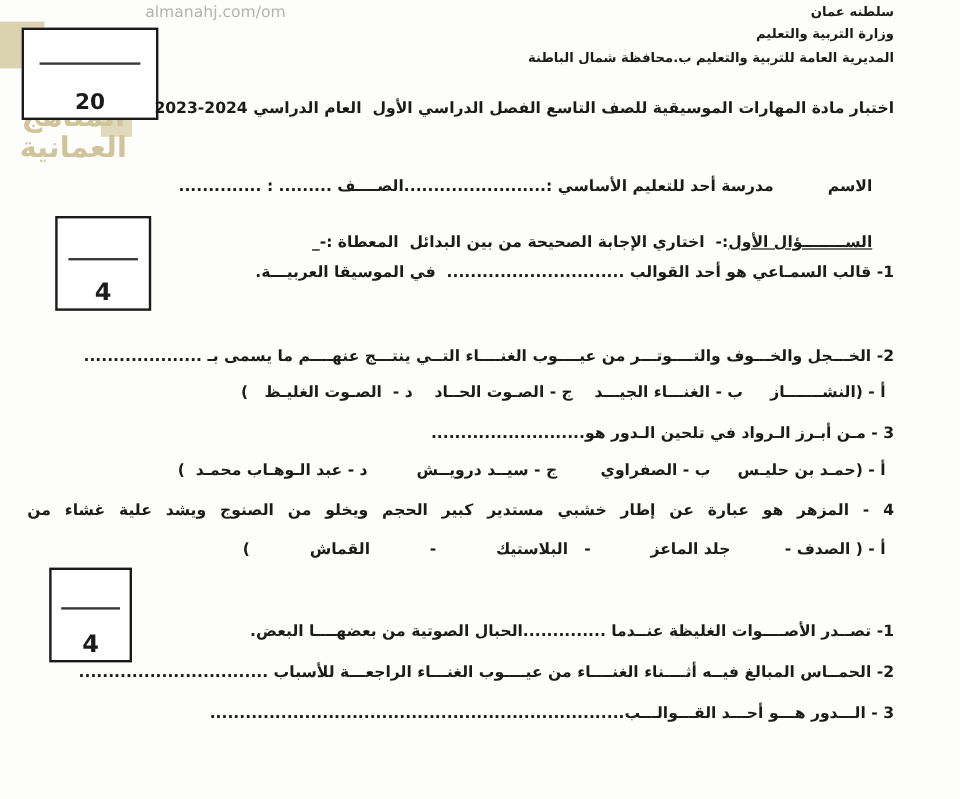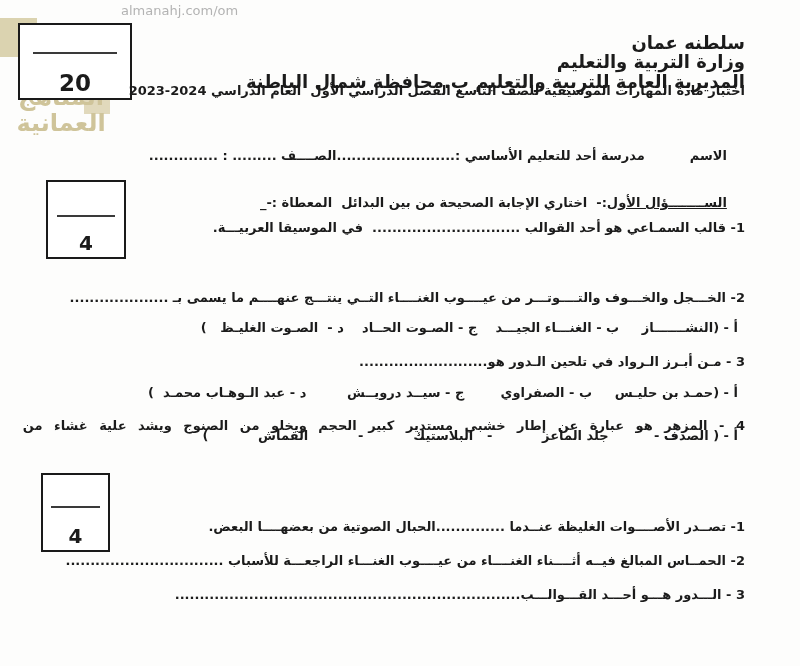--- a/index.html
+++ b/index.html
@@ -1,42 +1,42 @@
 <!DOCTYPE html>
 <html lang="ar"><head>
 <meta charset="utf-8">
 <style>
   html,body{margin:0;padding:0;background:#ffffff;}
   .page{
     position:relative;width:800px;height:666px;background:#fdfdfc;overflow:hidden;
     font-family:"DejaVu Sans",sans-serif;font-weight:bold;color:#1b1b1b;direction:rtl;
   }
   .line{position:absolute;right:55px;white-space:pre;font-size:13px;z-index:3;}
-  .hdr{font-size:18px;margin-top:29px;}
+  .hdr{font-size:11px;}
   .title{font-size:13px;}
   .choices{right:62px;}
   .u{text-decoration:underline;}
   .gap45{display:inline-block;width:45px;}
   
   .wm-url{position:absolute;left:73px;top:3px;direction:ltr;font-size:13px;font-weight:normal;color:#b3b3b3;z-index:1;margin-left:48px;}
   .wm-sq1{position:absolute;left:0px;top:18px;width:37px;height:39px;background:#d5cba2;opacity:.85;z-index:1;}
   .wm-sq2{position:absolute;left:84px;top:88px;width:26px;height:26px;background:#d9d0ab;opacity:.8;z-index:1;}
   .wm-small{position:absolute;left:55px;top:24px;font-size:13px;color:#cfc49a;z-index:1;}
   .wm-big{position:absolute;left:0px;top:84px;width:122px;font-size:24px;line-height:26px;color:#cfc49a;text-align:center;z-index:1;}
   
   .score-box{position:absolute;border:2px solid #1a1a1a;background:#ffffff;z-index:2;}
   .box20{left:18px;top:23px;width:110px;height:73px;}
   .box4a{left:46px;top:180px;width:76px;height:75px;}
   .box4b{left:41px;top:473px;width:65px;height:75px;}
   .score-line{position:absolute;left:12%;right:12%;border-top:2.5px solid #3a3a3a;}
   .box20 .score-line{top:27px;}
   .box4a .score-line{top:33px;}
   .box4b .score-line{top:31px;}
   .score-num{position:absolute;bottom:2px;width:100%;text-align:center;font-size:20px;}
-  .box20 .score-num{font-size:23px;}
+  .box20 .score-num{font-size:18px;}
 </style>
 </head>
 <body>
 
 <div class="page">
 
   <div class="wm-url">almanahj.com/om</div>
   <div class="wm-sq1"></div>
   <div class="wm-sq2"></div>
   <div class="wm-small">موقع</div>
@@ -67,21 +67,21 @@
 
   <div class="line" style="top:220px">1- قالب السمـاعي هو أحد القوالب ..............................  في الموسيقا العربيـــة.</div>
 
   <div class="line" style="top:290px">2- الخـــجل والخـــوف والتــــوتـــر من عيــــوب الغنــــاء التــي ينتـــج عنهــــم ما يسمى بـ ....................</div>
   <div class="line choices" style="top:320px">أ - (النشـــــــاز     ب - الغنـــاء الجيـــد    ج - الصـوت الحــاد    د -  الصـوت الغليـظ   )</div>
 
   <div class="line" style="top:354px">3 - مـن أبـرز الـرواد في تلحين الـدور هو..........................</div>
   <div class="line choices" style="top:385px">أ - (حمـد بن حليـس     ب - الصفراوي        ج - سيــد درويــش         د - عبد الـوهـاب محمـد  )</div>
 
   <div class="line" style="top:418px;word-spacing:7px">4 - المزهر هو عبارة عن إطار خشبي مستدير كبير الحجم ويخلو من الصنوج ويشد علية غشاء من</div>
-  <div class="line choices" style="top:428px">أ - ( الصدف -          جلد الماعز           -   البلاستيك           -           القماش           )</div>
+  <div class="line choices" style="top:451px">أ - ( الصدف -          جلد الماعز           -   البلاستيك           -           القماش           )</div>
 
   <div class="score-box box4b">
     <div class="score-line"></div>
     <div class="score-num">4</div>
   </div>
 
 
   <div class="line" style="top:519px">1- تصــدر الأصــــوات الغليظة عنــدما ..............الحبال الصوتية من بعضهــــا البعض.</div>
   <div class="line" style="top:553px">2- الحمــاس المبالغ فيــه أثــــناء الغنــــاء من عيــــوب الغنـــاء الراجعـــة للأسباب ................................</div>
   <div class="line" style="top:587px">3 - الـــدور هـــو أحـــد القـــوالـــب......................................................................</div>

